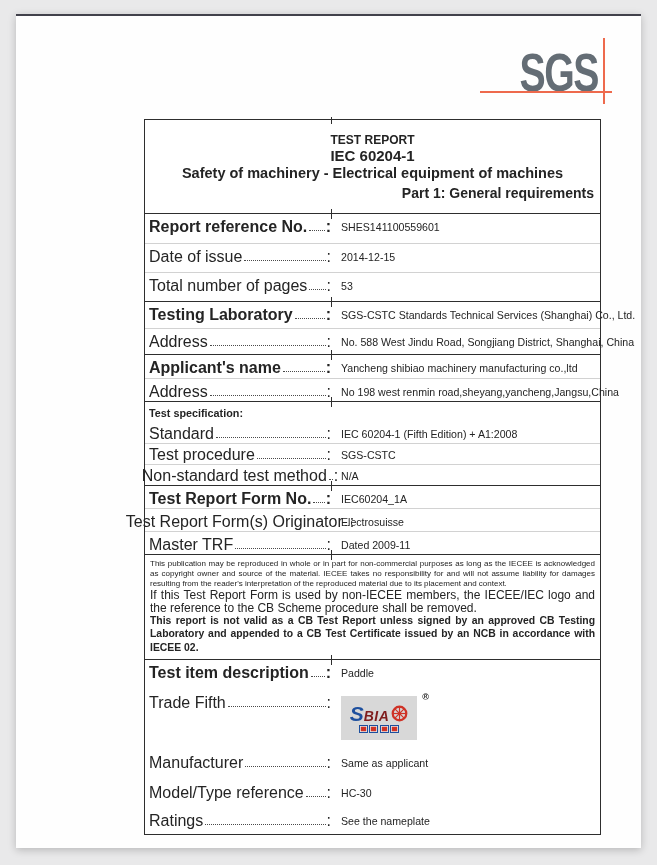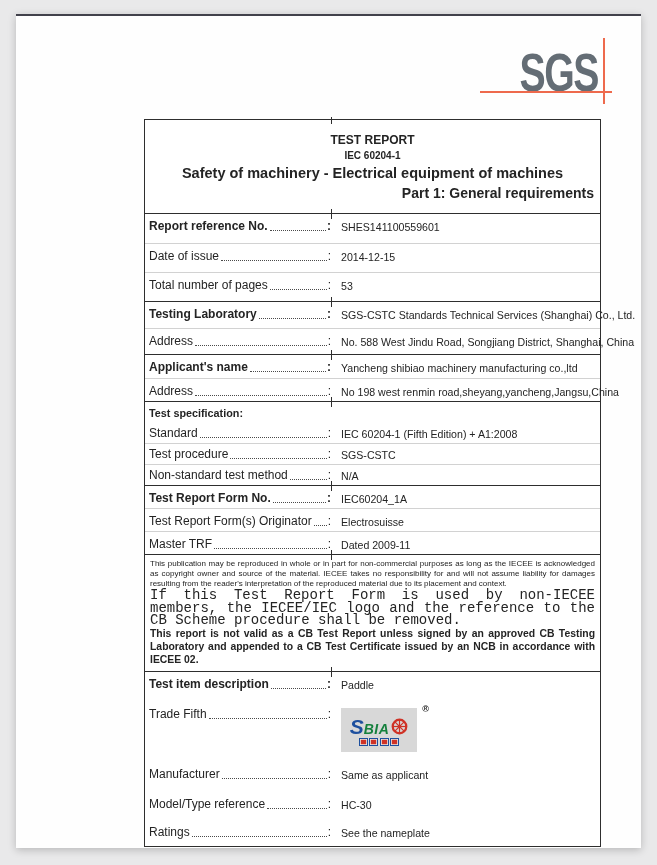--- a/index.html
+++ b/index.html
@@ -23,58 +23,58 @@
   .rtable { position:absolute; left:84px; top:105px; width:457px;
             border:1.6px solid #2e2e2e; background:#fff;margin-left:44px; }
   .section { position:relative; }
   .section + .section { border-top:1.8px solid #2e2e2e; }
   .tick { position:absolute; left:186px; top:-5px; height:10px; width:0;
           border-left:1.6px solid #2e2e2e; }
   .section:first-child .tick { top:-3px; height:7px; }
 
   .tblock { text-align:center; padding:13px 6px 10px 6px; }
   .tblock .t1 { font-size:12px; font-weight:bold; line-height:15px; }
-  .tblock .t2 { font-size:10px; font-weight:bold; line-height:15px; }
+  .tblock .t2 { font-size:15px; font-weight:bold; line-height:15px; }
   .tblock .t3 { font-size:14.5px; font-weight:bold; line-height:21px; }
   .tblock .t4 { font-size:14px; font-weight:bold; line-height:19px;text-align:right; }
 
   .row { display:flex; align-items:flex-start; padding:6px 4px 2px 4px; }
   .row + .row { border-top:1px solid #d2d2d2; }
   .noline .row + .row { border-top:none; }
   .lab { width:182px; flex:none; display:flex; align-items:flex-end;
-         font-size:12px; line-height:13px; }
+         font-size:16px; line-height:13px;justify-content:center; }
   .lab .t { white-space:nowrap; }
   .lab .dots { flex:1; min-width:4px; border-bottom:1.6px dotted #4a4a4a; margin:0 0 2px 2px; }
   .lab .colon { margin-left:1px; }
   .b { font-weight:bold; }
   .val { margin-left:10px; font-size:10.6px; line-height:13px; white-space:nowrap; padding-top:1px; }
   .r29 { min-height:29px; } .r26 { min-height:26px; } .r23 { min-height:23px; }
   .r22 { min-height:22px; } .r19 { min-height:19px; padding-top:4px; }
   .sec-head { font-size:10.8px; font-weight:bold; padding:5px 4px 2px 4px; min-height:21px; }
 
   
   .copy { padding:4px 5px 5px 5px; }
   .copy p { text-align:justify; }
   .copy .p1 { font-size:10.4px; font-weight:bold; line-height:13.4px; }
   .copy .p2 { font-size:8px; line-height:10px; }
-  .copy .p3 { font-size:14px; line-height:12.6px;font-family:Liberation Mono, monospace; }
+  .copy .p3 { font-size:12px; line-height:12.6px; }
   .copy .p4 { font-size:10.4px; font-weight:bold; line-height:13.2px; }
 
   
   .r-desc { min-height:30px; } .r-manu { min-height:30px; }
   .r-model { min-height:28px; } .r-rate { min-height:26px; }
   .r-tm { min-height:60px; }
 
   
   .tm-wrap { position:relative; margin-left:10px; }
   .tm-box { width:76px; height:44px; background:#d8d8d8; display:flex; flex-direction:column;
             align-items:center; justify-content:center; padding-top:3px; }
   .tm-line1 { display:flex; align-items:flex-end; line-height:1; }
   .tm-s { color:#1d4f9e; font-weight:bold; font-style:italic; font-size:21px; line-height:.85; }
-  .tm-rest { color:#15803d; font-weight:bold; font-style:italic; font-size:14px; letter-spacing:.5px; }
+  .tm-rest { color:#7f1d1d; font-weight:bold; font-style:italic; font-size:14px; letter-spacing:.5px; }
   .tm-wheel { margin-left:2px; margin-bottom:1px; }
   .tm-cn { display:flex; gap:1.5px; margin-top:2px; }
   .tm-cn i { display:block; width:9px; height:8px; background:#cf3226;
              box-shadow:inset 0 0 0 .8px #e9e9e9; border:.6px solid #1d4f9e; }
   .tm-reg { position:absolute; top:-4px; right:-12px; font-size:9px; color:#1a1a1a; font-weight:bold; }
 </style>
 </head>
 <body>
 
 <div class="page">

